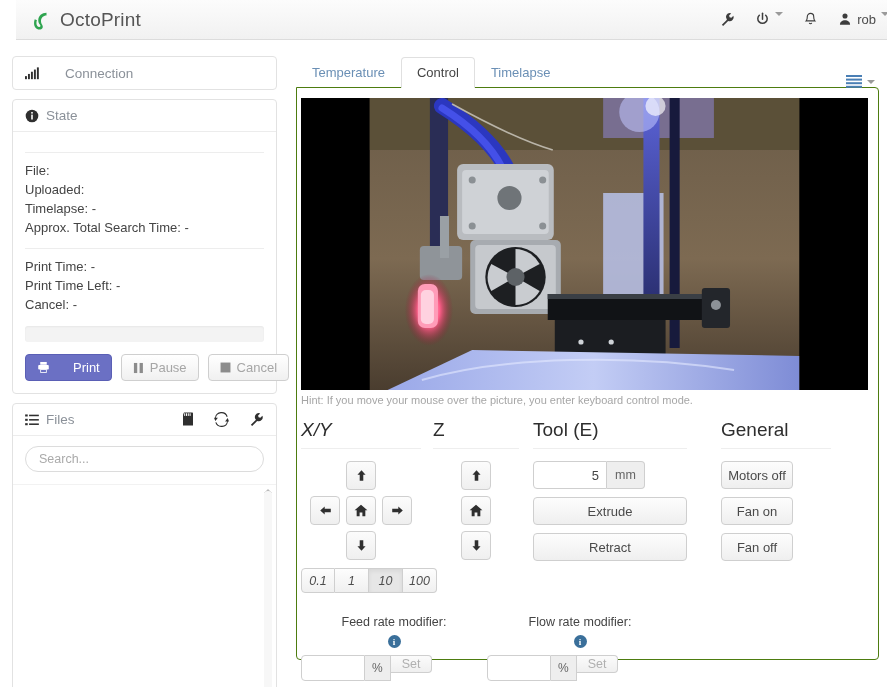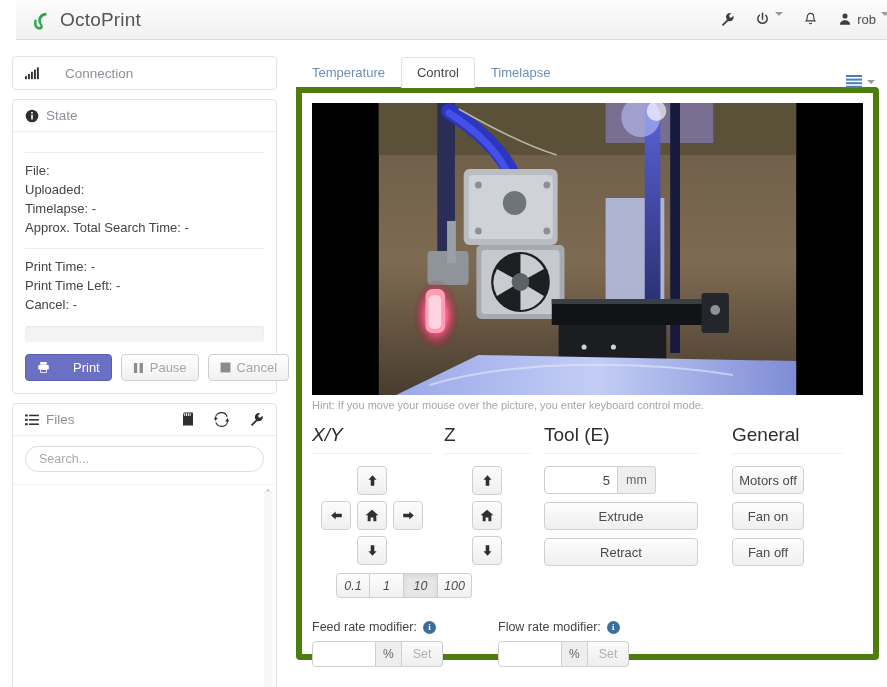--- a/index.html
+++ b/index.html
@@ -132,25 +132,25 @@
     line-height: 16px;
   }
   .tab.active {
     color: #444;
     background: #fff;
     border-color: #e0e0e0;
   }
   .tabs-right { margin-left: auto; display: flex; align-items: center; gap: 5px; padding-right: 4px; }
 
   .tab-pane {
-    border: 6px solid #4d7c0f;
+    border: 1px solid #4d7c0f;
     border-radius: 0 4px 4px 4px;
     background: #fff;
     margin-top: -1px;
-    padding: 10px 10px 12px 10px;
+    padding: 10px 10px 12px 4px;
     height: 573px;
   }
 
   .webcam { width: 100%; height: 292px; background: #000; position: relative; overflow: hidden; }
   .hint { font-size: 11px; color: #a6a6a6; margin-top: 4px; }
 
   .ctrl-cols { display: flex; margin-top: 12px; }
   .col { }
   .col-title {
     font-size: 19px; color: #2e2e2e; font-weight: normal;
@@ -174,21 +174,21 @@
   .jogbtn svg { display:block; }
 
   .step-group { display: flex; margin-top: 8px; }
   .step {
     height: 25px; min-width: 34px; padding: 0 9px;
     border: 1px solid #cfcfcf; border-left: none;
     background: linear-gradient(to bottom,#fdfdfd 0%,#f0f0f0 100%);
     display: flex; align-items: center; justify-content: center;
     font-size: 12.5px; color: #4d4d4d;
   }
-  .step:first-child { border-left: 1px solid #cfcfcf; border-radius: 4px 0 0 4px; margin-left: 24px; }
+  .step:first-child { border-left: 1px solid #cfcfcf; border-radius: 4px 0 0 4px; }
   .step:last-child { border-radius: 0 4px 4px 0; }
   .step.active {
     background: #e6e6e6;
     box-shadow: inset 0 2px 4px rgba(0,0,0,.07);
   }
 
   .input-group { display: flex; margin-top: 12px; }
   .tinput {
     height: 28px; border: 1px solid #cfcfcf; border-radius: 4px 0 0 4px;
     background: #fff; text-align: right; padding: 0 7px;
@@ -207,42 +207,42 @@
     background: linear-gradient(to bottom,#fdfdfd 0%,#efefef 100%);
     color: #4a4a4a; font-size: 13px;
     display: flex; align-items: center; justify-content: center;
     font-family: "Liberation Sans", sans-serif;
   }
   .gen-btn { width: 72px; }
 
   .rate-row { display: flex; margin-top: 22px; }
   .rate-block { width: 186px; }
   .rate-block.second { margin-left: 0px; }
-  .rate-label { font-size: 12.5px; color: #444; display: flex; align-items: center; gap: 6px; }
+  .rate-label { font-size: 12.5px; color: #444; display: flex; align-items: center; gap: 6px; flex-direction: column; }
   .info-icon {
     width: 13px; height: 13px; border-radius: 50%;
     background: #3a6f9a; color: #fff;
     font-size: 9px; font-weight: bold;
     display: inline-flex; align-items: center; justify-content: center;
     font-family: "Liberation Serif", serif;
   }
   .rate-input-group { display: flex; margin-top: 7px; }
   .rate-input {
     width: 64px; height: 26px;
     border: 1px solid #cfcfcf; border-radius: 4px 0 0 4px;
     background: #fff; outline: none; padding: 0 6px;
     font-size: 12.5px; font-family: "Liberation Sans", sans-serif;
   }
   .rate-pct {
     height: 26px; border: 1px solid #cfcfcf; border-left: none;
     background: #eeeeee; color: #666; font-size: 12px;
     display: flex; align-items: center; padding: 0 7px;
   }
   .rate-set {
-    height: 26px; border: 1px solid #cfcfcf; border-left: none;
+    height: 18px; border: 1px solid #cfcfcf; border-left: none;
     border-radius: 0 4px 4px 0;
     background: linear-gradient(to bottom,#fbfbfb 0%,#efefef 100%);
     color: #b0b0b0; font-size: 12.5px;
     display: flex; align-items: center; padding: 0 11px;
     font-family: "Liberation Sans", sans-serif;
   }
 </style>
 </head>
 <body>
 

